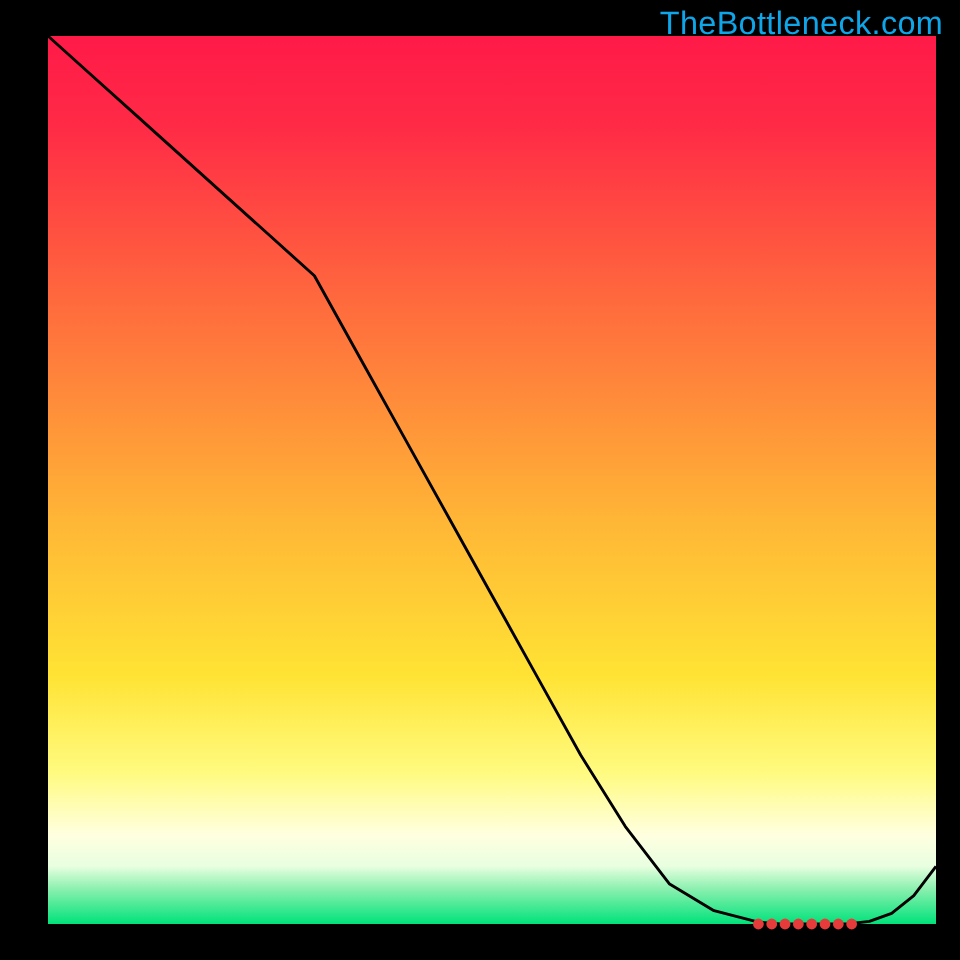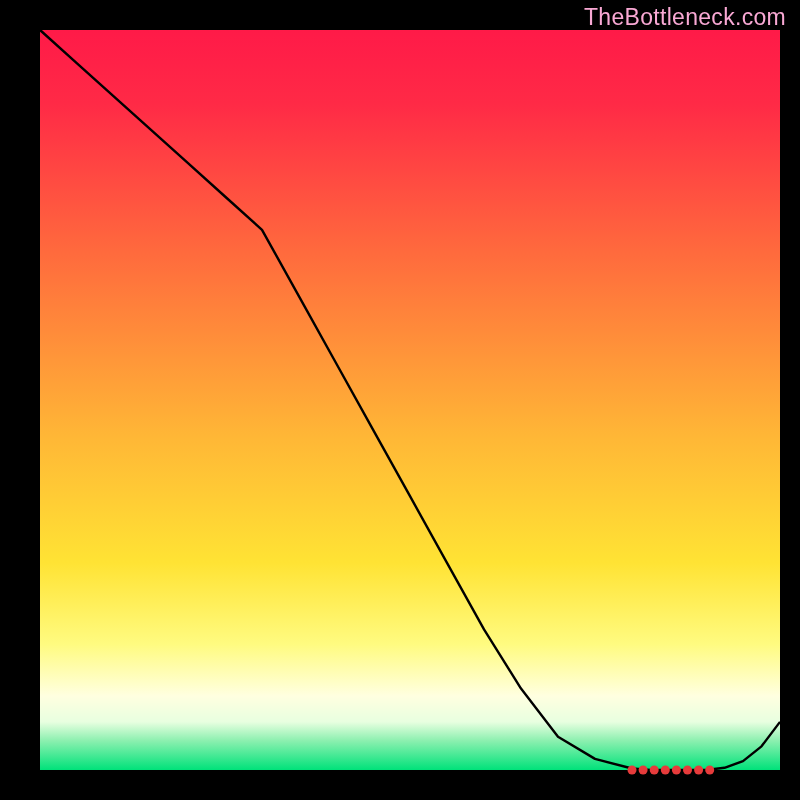--- a/index.html
+++ b/index.html
@@ -13,22 +13,22 @@
   }
   .chart-wrap {
     position: relative;
     width: 800px;
     height: 800px;
   }
   .attribution {
     position: absolute;
     top: 4px;
     right: 14px;
-    color: #f9a8d4;
-    font-size: 23px;
+    color: #0ea5e9;
+    font-size: 27px;
     font-weight: 500;
     letter-spacing: 0.3px;
   }
   .plot-area {
     position: absolute;
     left: 40px;
     top: 30px;
     width: 740px;
     height: 740px;
   }

